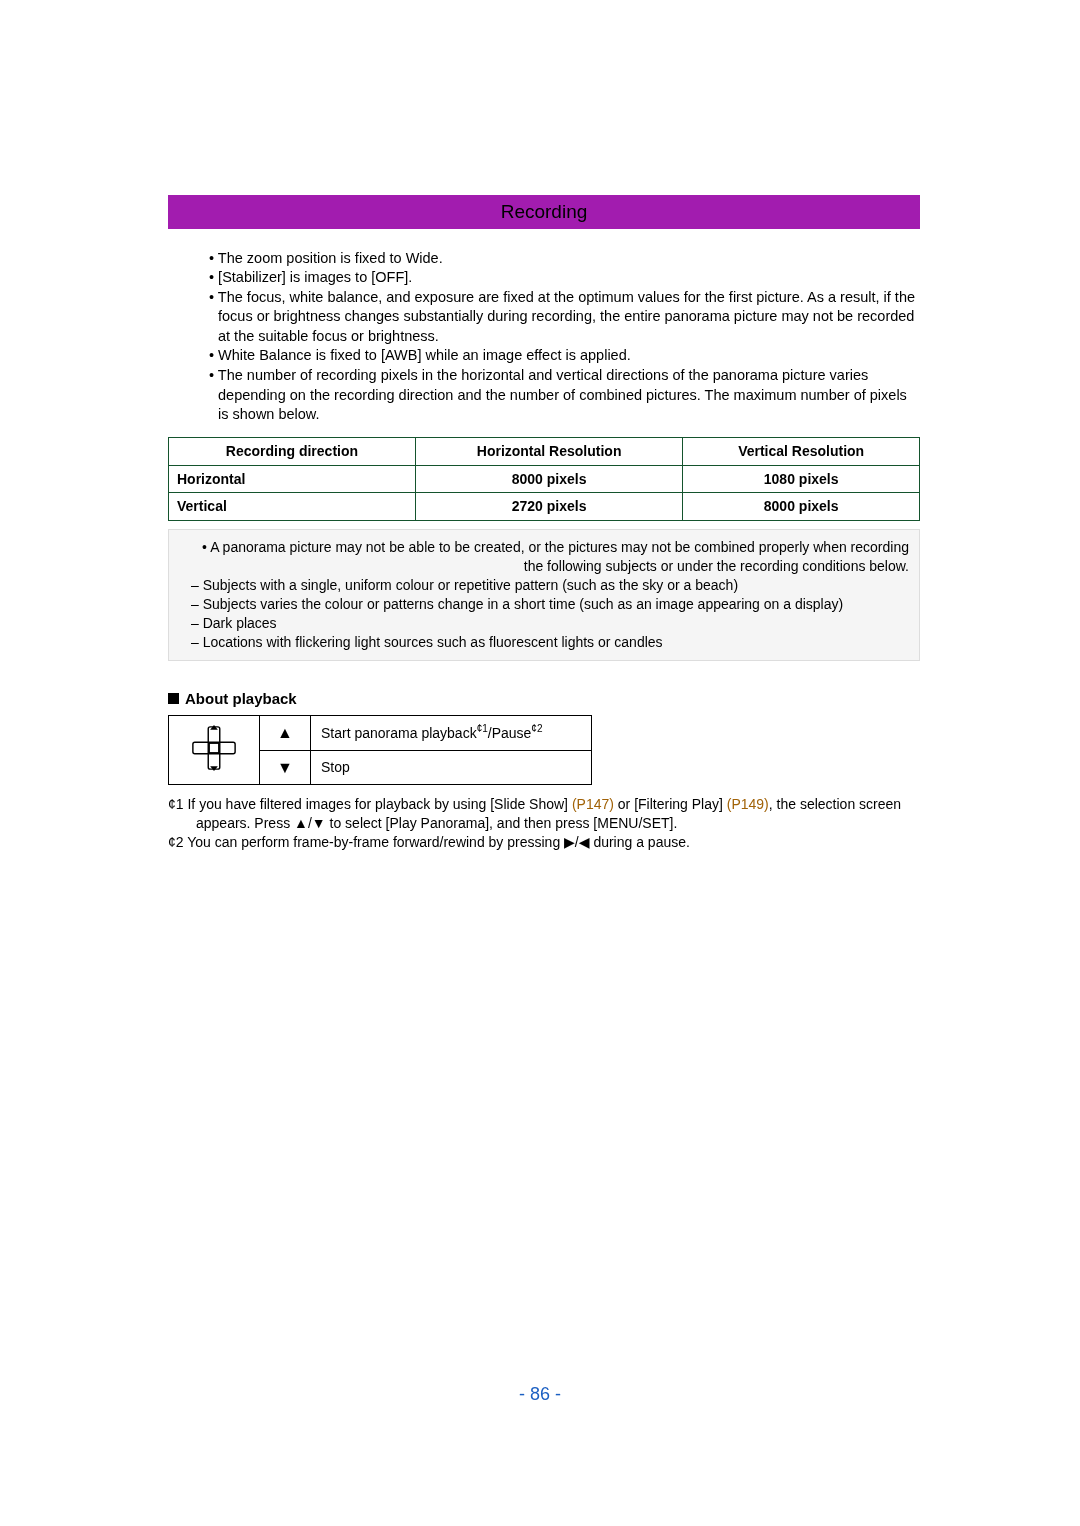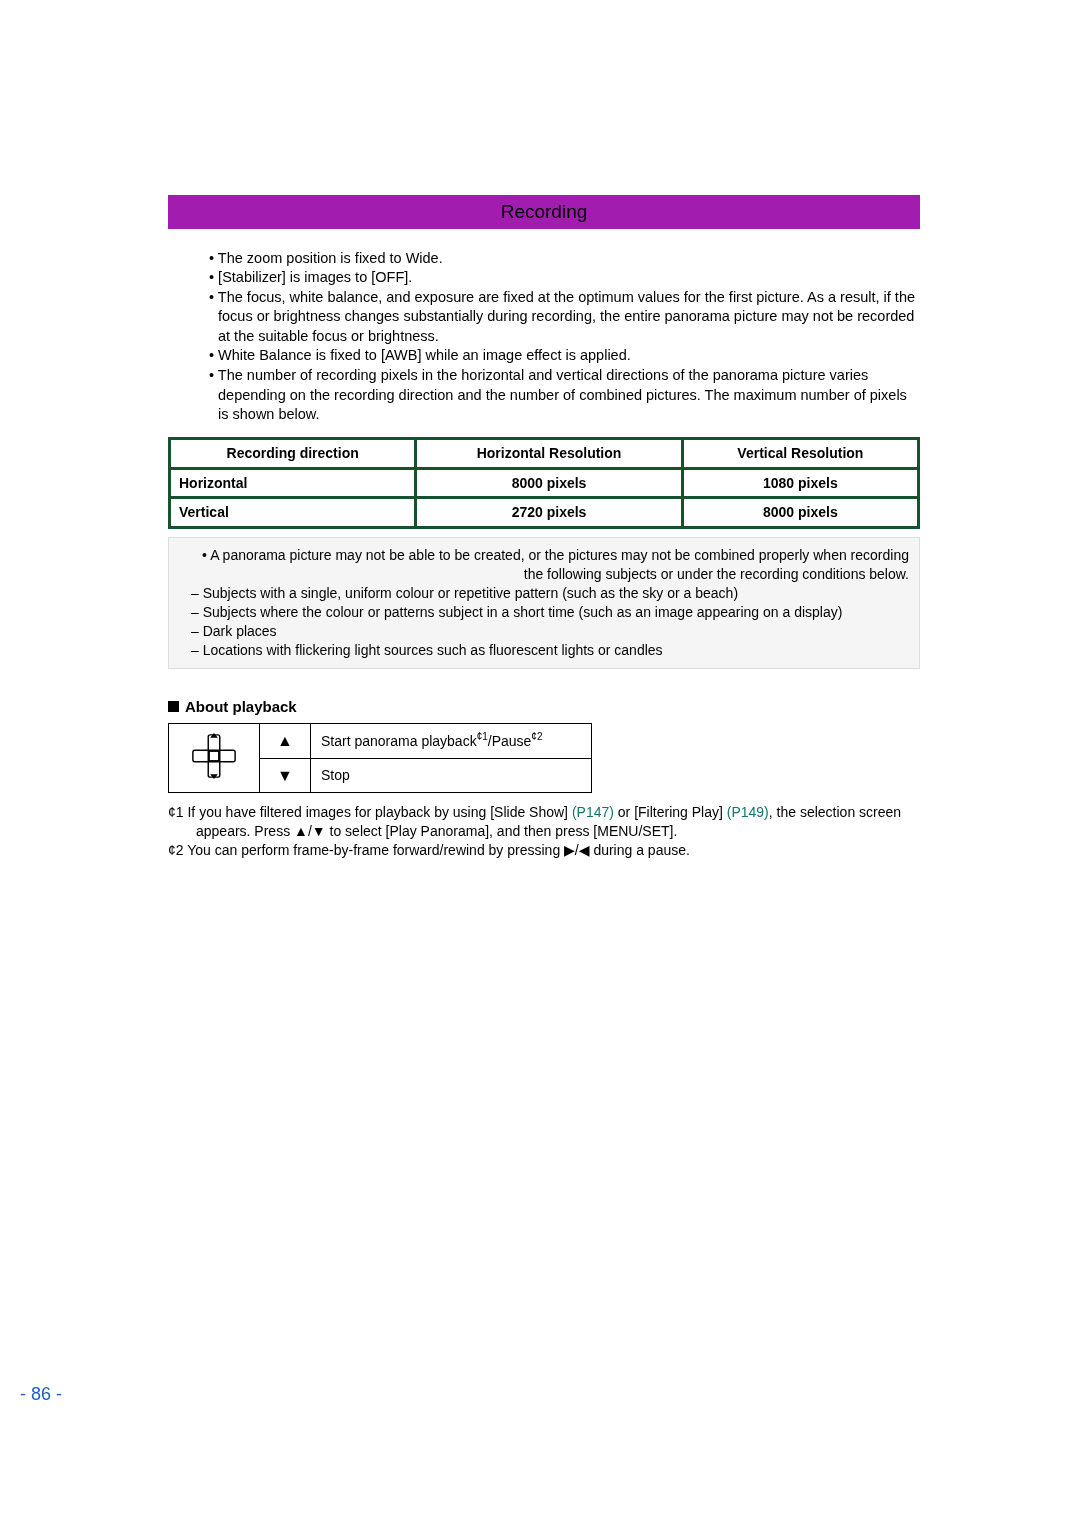--- a/index.html
+++ b/index.html
@@ -35,21 +35,21 @@
   }
   .bullets li::before {
     content: "• ";
   }
   table.res {
     border-collapse: collapse;
     width: 100%;
     margin: 8px 0 8px 0;
   }
   table.res th, table.res td {
-    border: 3px solid #14532d;
+    border: 1px solid #14532d;
     padding: 4px 8px;
     font-size: 14px;
     margin-top: 28px;
   }
   table.res th {
     font-weight: bold;
     text-align: center;
     background: #fff;
   }
   table.res td.label { text-align: left; font-weight: bold; }
@@ -99,29 +99,28 @@
   table.pb td.desc { width: 260px; }
   .sup { vertical-align: super; font-size: 10px; }
   .footnotes {
     margin-top: 10px;
     font-size: 14px;
   }
   .footnotes div {
     padding-left: 28px;
     text-indent: -28px;
   }
-  .link { color: #0f766e; }
+  .link { color: #a16207; }
   .page-num {
     position: absolute;
     bottom: 120px;
     left: 0; right: 0;
-    text-align: left;
+    text-align: center;
     color: #1b5fc2;
     font-size: 18px;
-    padding-left: 20px;
   }
   
   svg.dpad { width: 48px; height: 48px; }
 </style>
 </head>
 <body>
 
 <div class="page">
 
   <div class="header-band">Recording</div>
@@ -150,21 +149,21 @@
       <td class="label">Vertical</td>
       <td class="val">2720 pixels</td>
       <td class="val">8000 pixels</td>
     </tr>
   </tbody>
     </table>
 
   <div class="notebox">
     <div class="top-bullet">A panorama picture may not be able to be created, or the pictures may not be combined properly when recording the following subjects or under the recording conditions below.</div>
     <div class="dash">Subjects with a single, uniform colour or repetitive pattern (such as the sky or a beach)</div>
-    <div class="dash">Subjects where the colour or patterns subject in a short time (such as an image appearing on a display)</div>
+    <div class="dash">Subjects varies the colour or patterns change in a short time (such as an image appearing on a display)</div>
     <div class="dash">Dark places</div>
     <div class="dash">Locations with flickering light sources such as fluorescent lights or candles</div>
   </div>
 
   <div class="section-head">
     <span class="blk"></span><span>About playback</span>
   </div>
 
   <table class="pb">
     <tbody>

